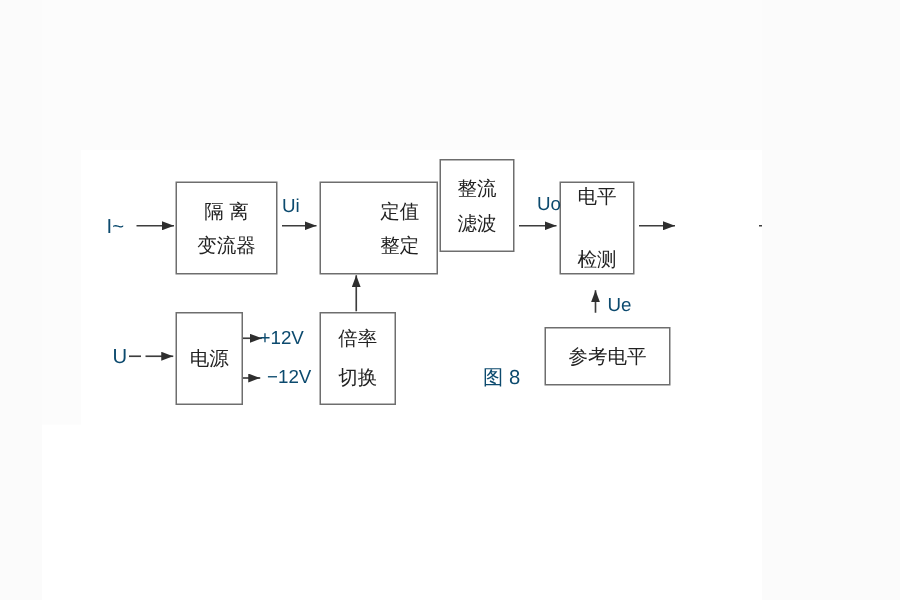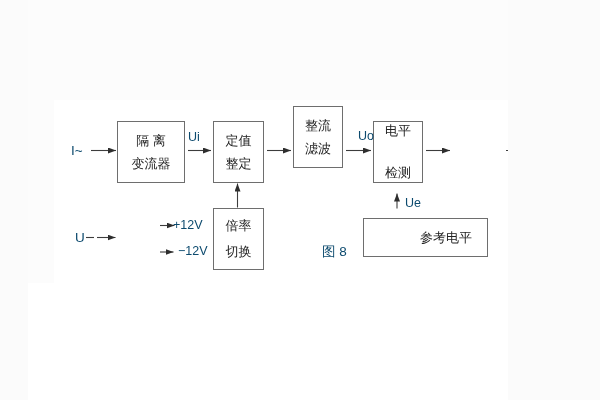--- a/index.html
+++ b/index.html
@@ -34,28 +34,28 @@
     text-align:center;white-space:nowrap;
   }
   .block.gap-lg{gap:12px;text-align:center;}
   .lbl{
     position:absolute;color:#0c4a6e;font-size:12.5px;line-height:13px;
     white-space:nowrap;
   }
   .lbl.big{font-size:13.5px;}
   
   .b-isolation {left:89px; top:121px;width:66px;height:60px;}
-  .b-setting   {left:185px;top:121px;width:49px;height:60px;}
+  .b-setting   {left:185px;top:121px;width:49px;height:60px;padding-left:28px;}
   .b-rectifier {left:265px;top:106px;width:48px;height:60px;}
   .b-level     {left:345px;top:121px;width:48px;height:60px;gap:28px;}
   .b-driver    {left:424px;top:121px;width:49px;height:60px;}
   .b-relay     {left:503px;top:121px;width:65px;height:60px;}
   .b-power     {left:89px; top:208px;width:43px;height:60px;}
   .b-ratio     {left:185px;top:208px;width:49px;height:60px;}
-  .b-reference {left:335px;top:218px;width:82px;height:37px;padding-left:41px;}
+  .b-reference {left:335px;top:218px;width:82px;height:37px;}
   
   .l-icurrent {left:43px; top:144px;}
   .l-uvoltage {left:47px; top:231px;}
   .l-ui       {left:160px;top:131px;}
   .l-uo       {left:330px;top:130px;text-align:right;}
   .l-ue       {left:377px;top:197px;}
   .l-p12      {left:145px;top:219px;}
   .l-m12      {left:150px;top:245px;}
   .l-caption  {left:294px;top:245px;}
 </style>
@@ -99,20 +99,23 @@
   </div>
   <div class="block b-rectifier">
     <span>整流</span>
     <span>滤波</span>
   </div>
   <div class="block b-level">
     <span>电平</span>
     <span>检测</span>
   </div>
 
+  <div class="block b-power">
+    <span>电源</span>
+  </div>
   <div class="block b-ratio gap-lg">
     <span>倍率</span>
     <span>切换</span>
   </div>
   <div class="block b-reference">
     <span>参考电平</span>
   </div>
 
   <span class="lbl big l-icurrent">I~</span>
   <span class="lbl big l-uvoltage">U</span>

